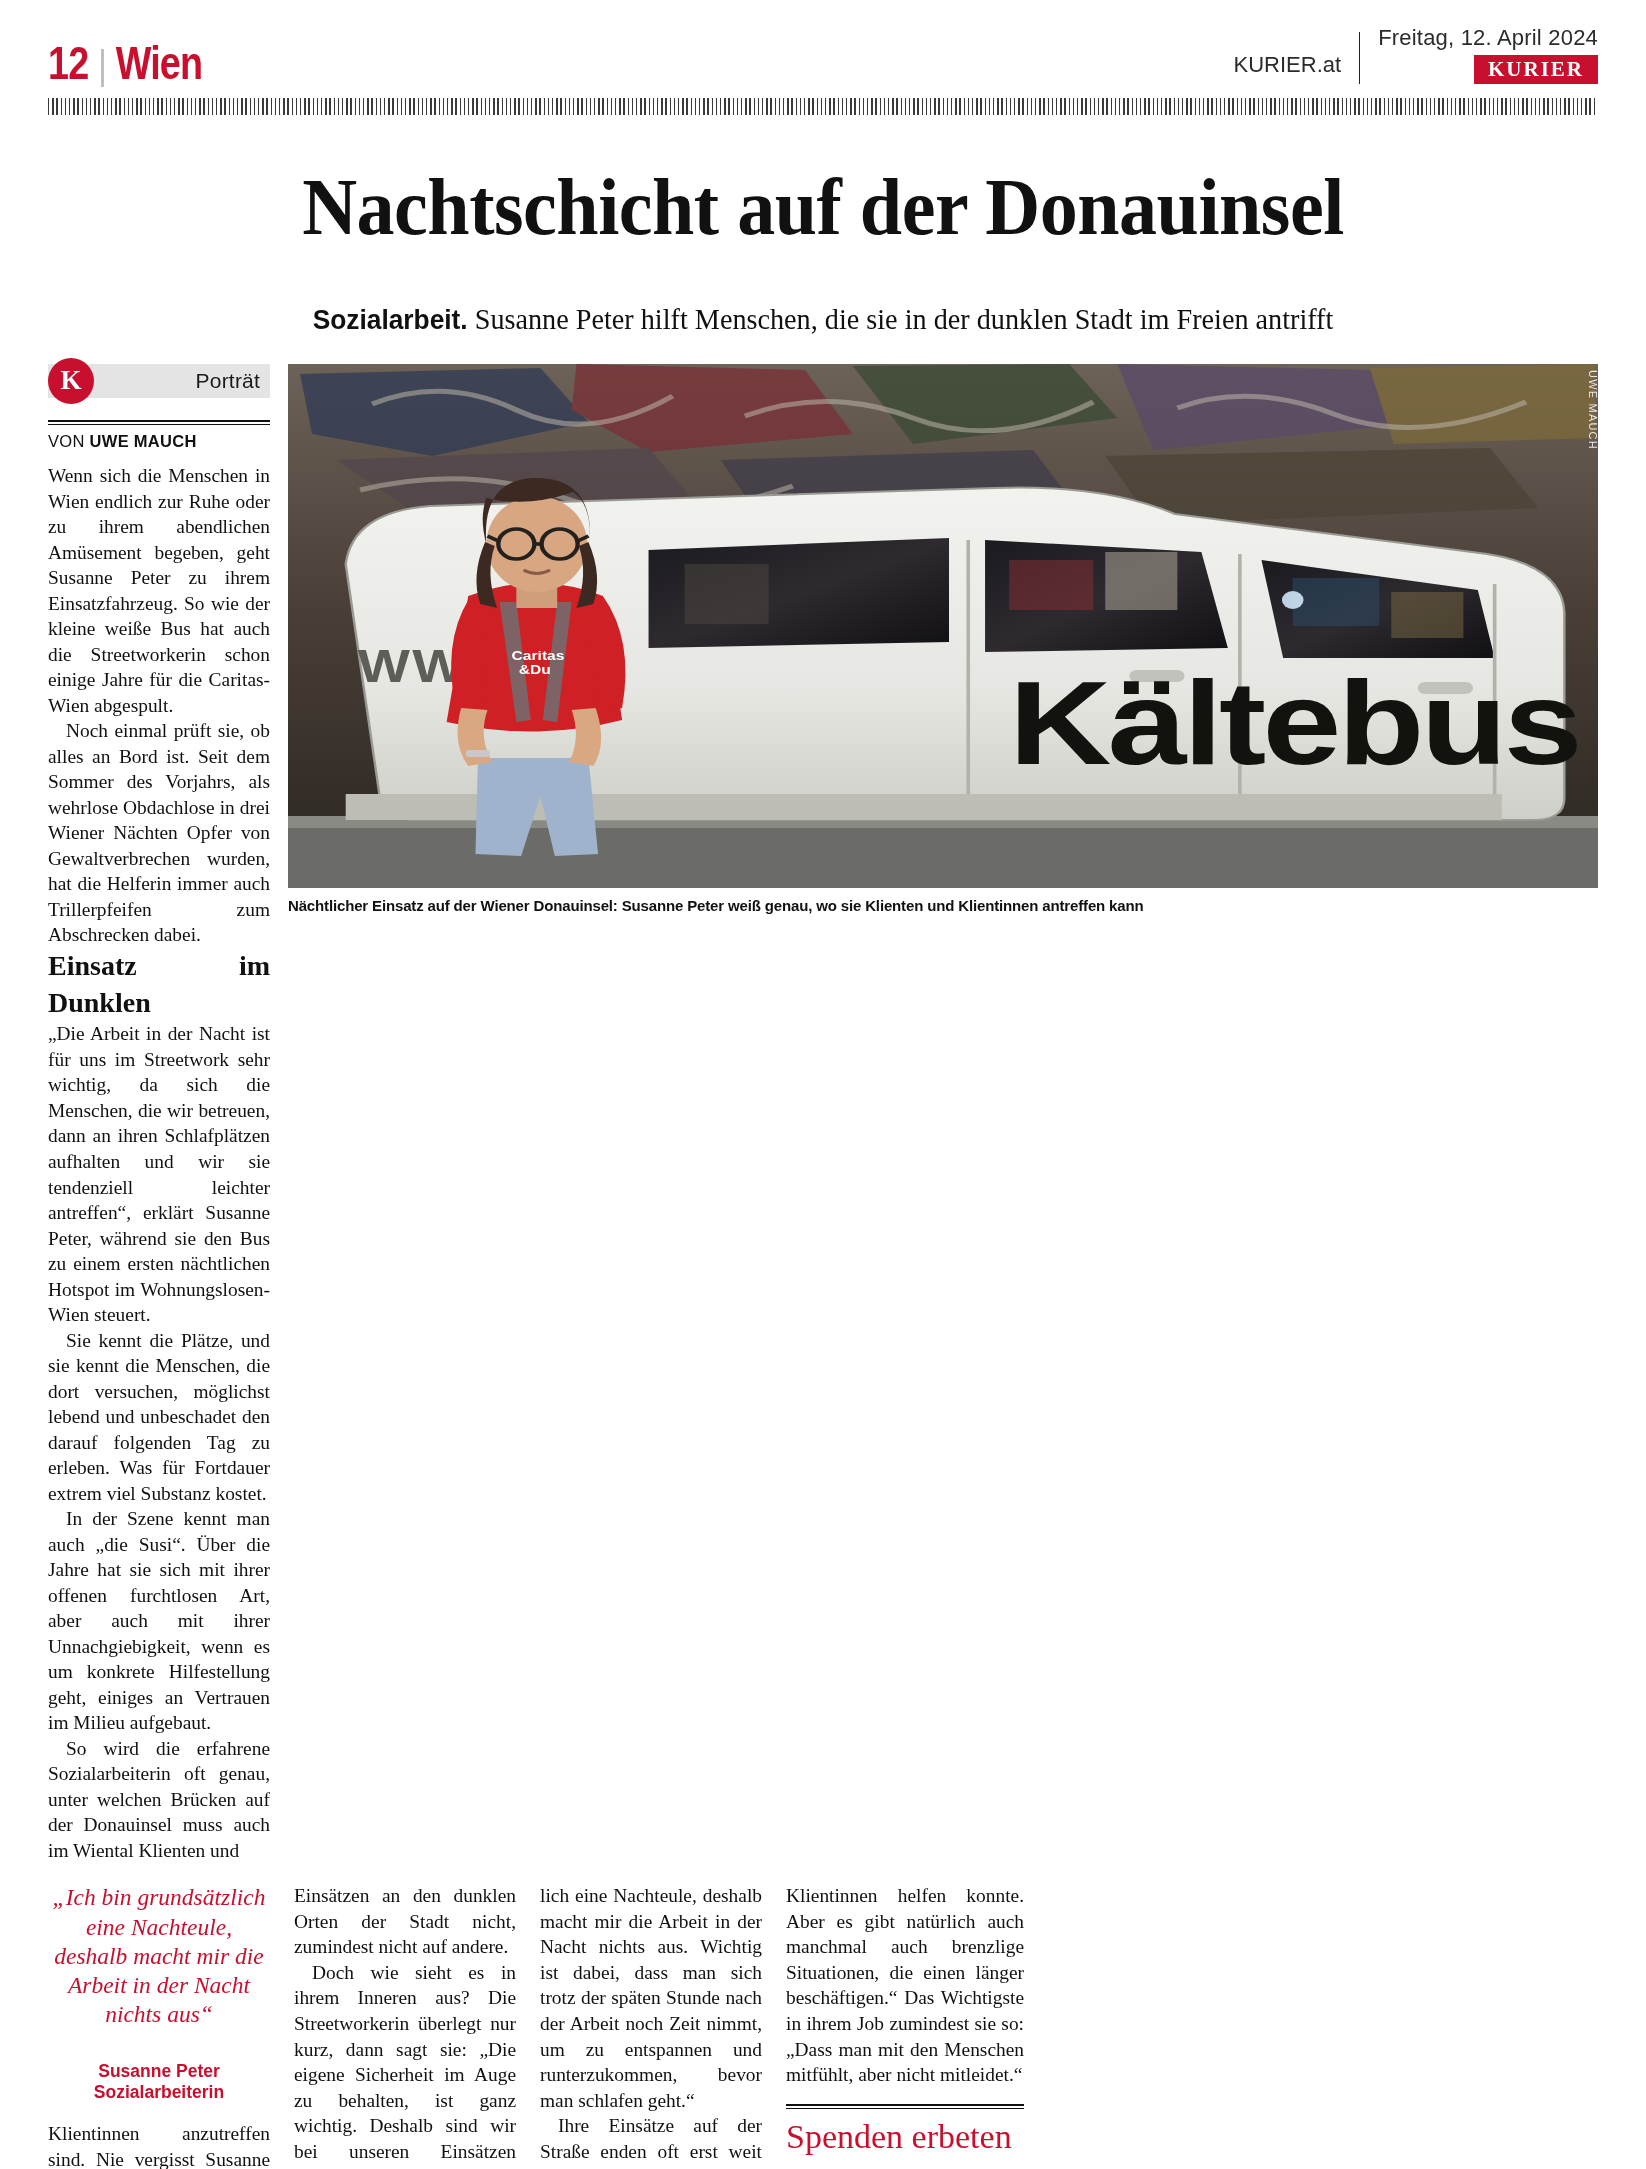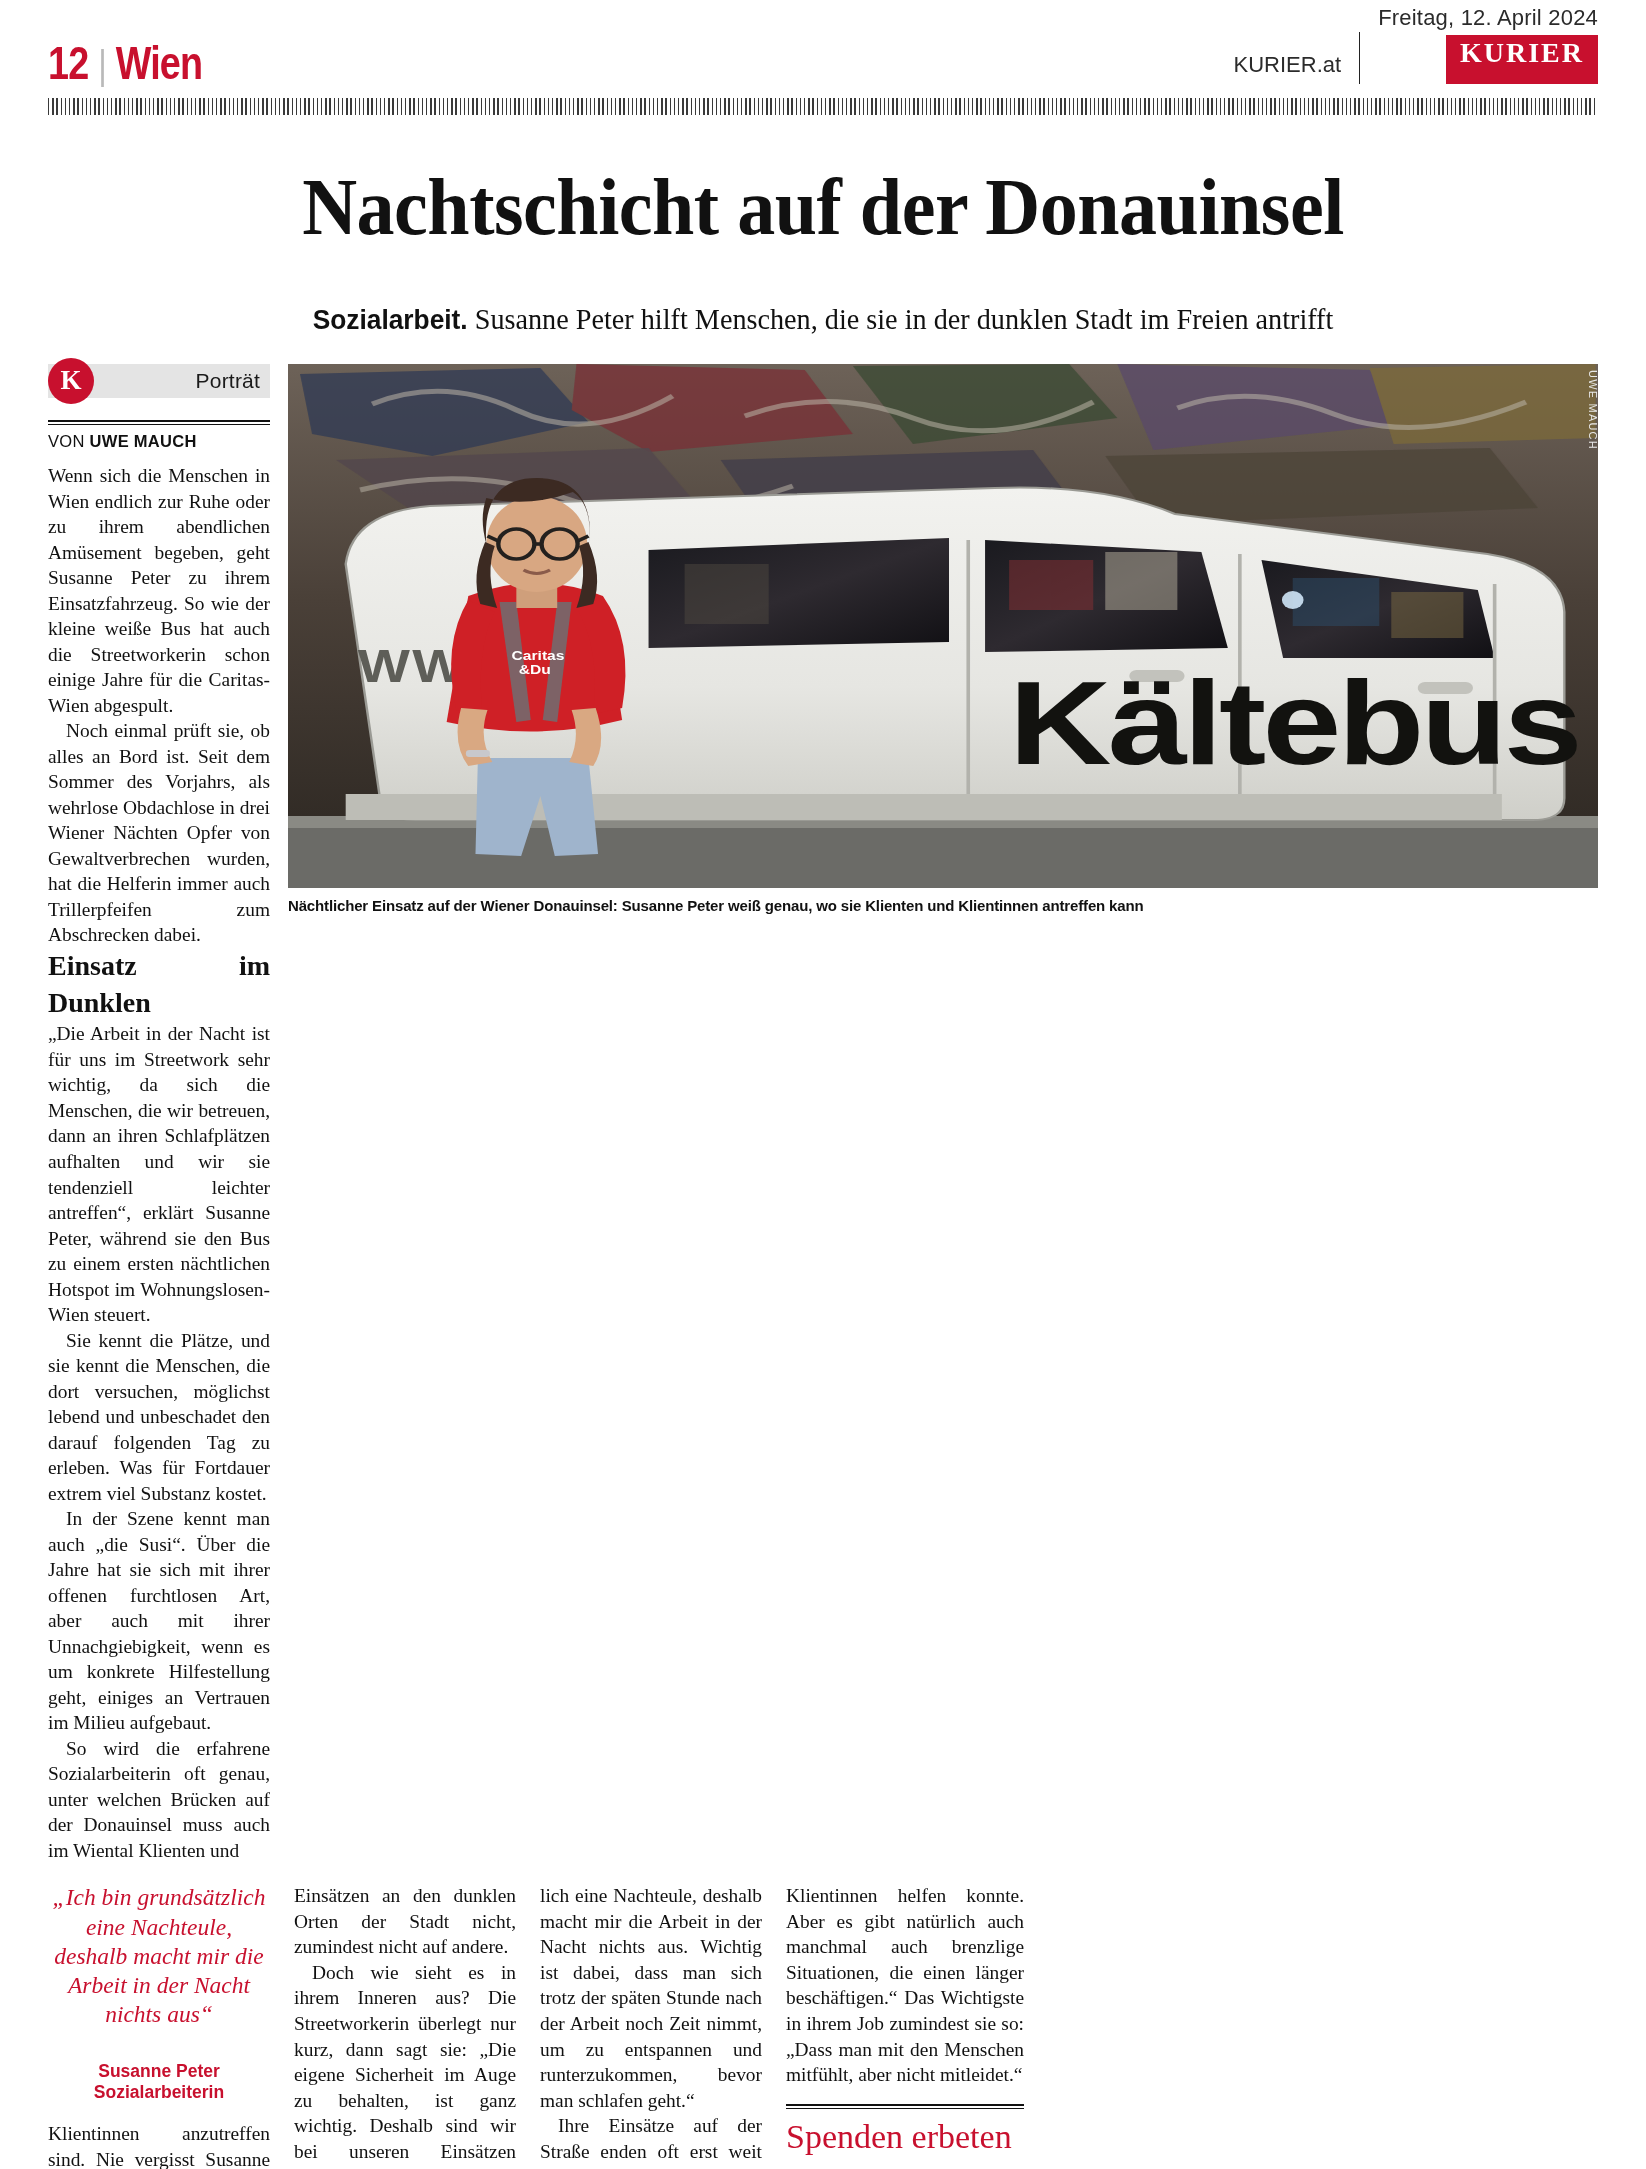--- a/index.html
+++ b/index.html
@@ -70,23 +70,23 @@
     font-size:22px;
     color:#2b2b2b;
     letter-spacing:0.2px;
     margin-bottom:4px;
   }
   .kurier-logo {
     background:#c8102e;
     color:#fff;
     font-family:"Liberation Serif", serif;
     font-weight:700;
-    font-size:28px;
+    font-size:21px;
     letter-spacing:2px;
-    padding:2px 14px 15px;
+    padding:2px 14px 3px;
     line-height:1.15;
   }
 
   
   .hatch-rule {
     height:17px;
     margin-top:6px;
     background-image: repeating-linear-gradient(
       to right, #3a3a3a 0px, #3a3a3a 1.4px, #ffffff 1.4px, #ffffff 4.2px);
   }

